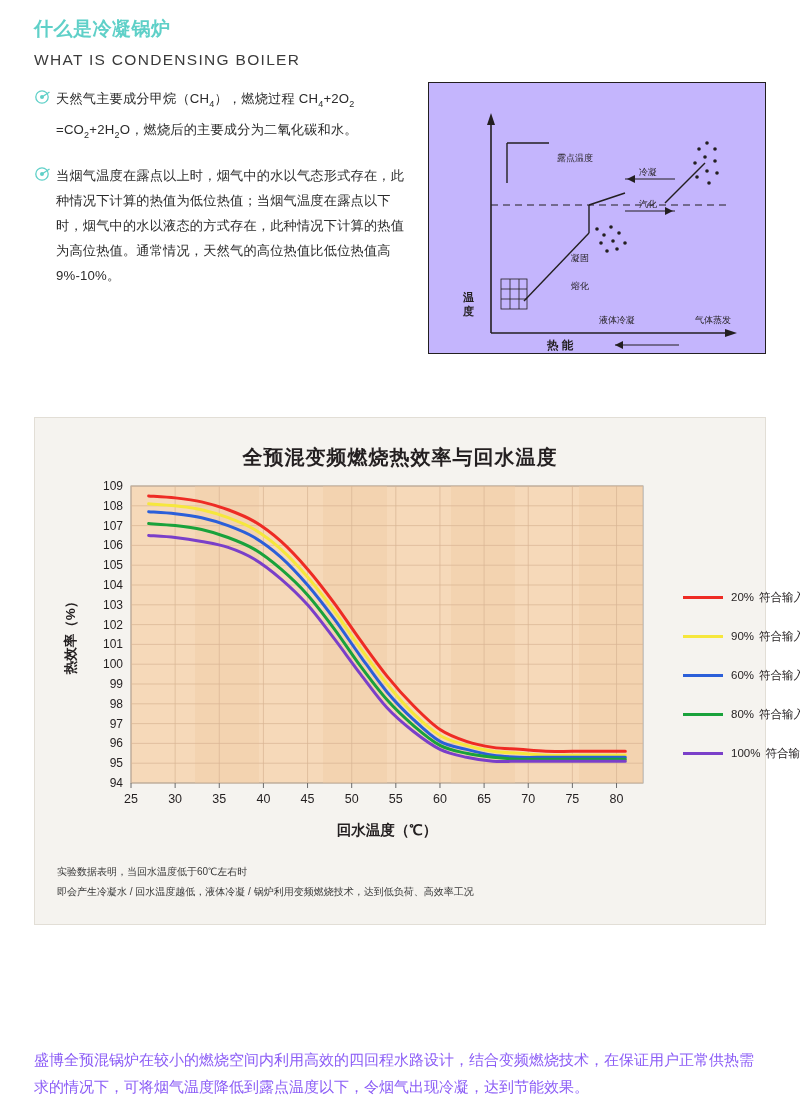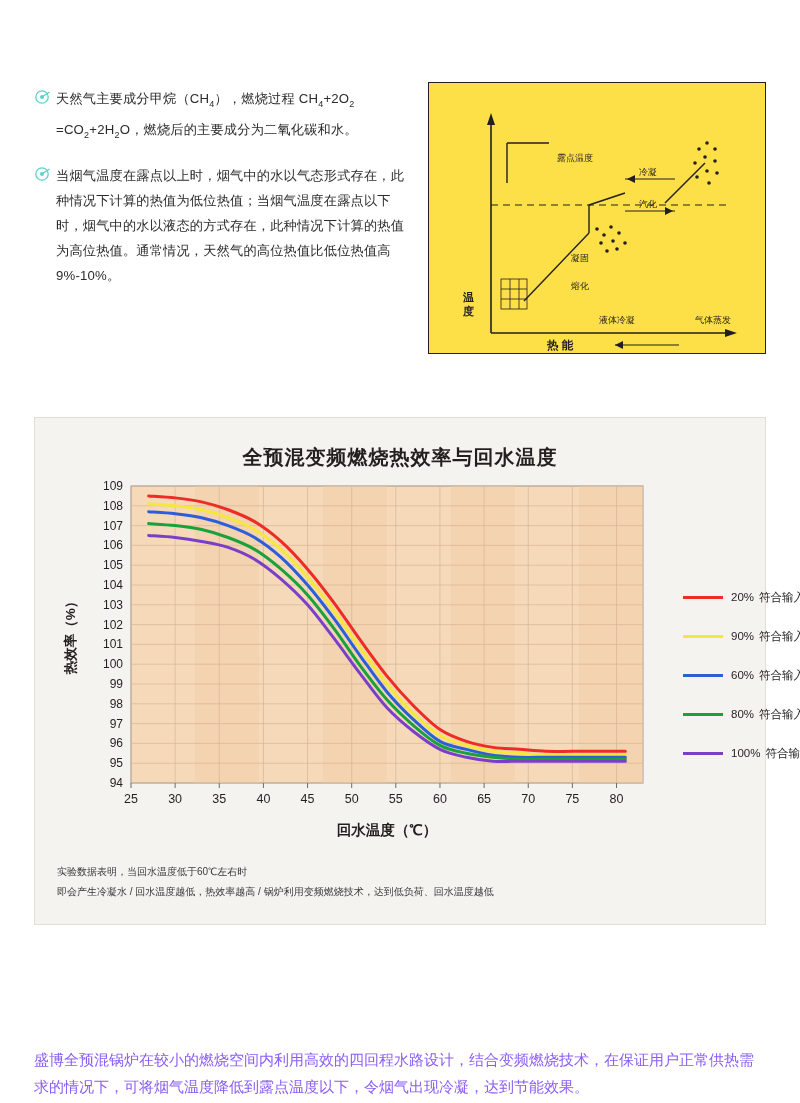--- a/index.html
+++ b/index.html
@@ -44,21 +44,21 @@
     font-size: 13.2px;
     line-height: 25px;
     color: #2b2b2b;
     letter-spacing: 0.2px;
   }
   .sub { font-size: 9px; vertical-align: sub; }
 
   
   .schematic {
     position:absolute; left:428px; top:82px; width:338px; height:272px;
-    border:1px solid #231f20; background:#fde047;
+    border:1px solid #231f20; background:#c4b5fd;
   }
   .schematic svg { display:block; }
 
   
   .curve-panel {
     position:absolute; left:34px; top:417px; width:732px; height:508px;
     background:#f5f3ef; border:1px solid #e2ded6;
   }
   .curve-title {
     position:absolute; left:0; top:26px; width:100%;
@@ -82,20 +82,24 @@
   .footer-para {
     position:absolute; left:34px; top:1046px; width:734px;
     font-size:15px; line-height:27px; color:#8b5cf6;
   }
 </style>
 </head>
 <body>
 
 <div class="page">
 
+  <div class="sec-head" style="left:34px; top:16px;">
+    <div class="h-cn">什么是冷凝锅炉</div>
+    <div class="h-en" style="margin-top:9px;">WHAT IS CONDENSING BOILER</div>
+  </div>
 
   <div class="bullets">
 
     <div class="bullet">
       <span class="dot">
         <svg width="16" height="16" viewBox="0 0 16 16">
           <circle cx="8" cy="8" r="6.2" fill="none" stroke="#5fd0c8" stroke-width="1.3"></circle>
           <circle cx="8" cy="8" r="2" fill="#5fd0c8"></circle>
           <line x1="8" y1="8" x2="15.5" y2="3" stroke="#5fd0c8" stroke-width="1.3"></line>
         </svg>
@@ -296,20 +300,20 @@
         <span class="legend-label"><span class="pct">80%</span><span>符合输入</span></span>
       </div>
       <div class="legend-row">
         <span class="legend-swatch" style="background:#7a3fc9"></span>
         <span class="legend-label"><span class="pct">100%</span><span>符合输入</span></span>
       </div>
     </div>
 
     <div class="note">
       <div>实验数据表明，当回水温度低于60℃左右时</div>
-      <div>即会产生冷凝水 / 回水温度越低，热效率越高 / 锅炉利用变频燃烧技术，达到低负荷、回水温度越低</div>
+      <div>即会产生冷凝水 / 回水温度越低，液体冷凝 / 锅炉利用变频燃烧技术，达到低负荷、高效率工况</div>
     </div>
   </div>
 
 
   <div class="footer-para">盛博全预混锅炉在较小的燃烧空间内利用高效的四回程水路设计，结合变频燃烧技术，在保证用户正常供热需求的情况下，可将烟气温度降低到露点温度以下，令烟气出现冷凝，达到节能效果。</div>
 
 </div>
 
 </body></html>

